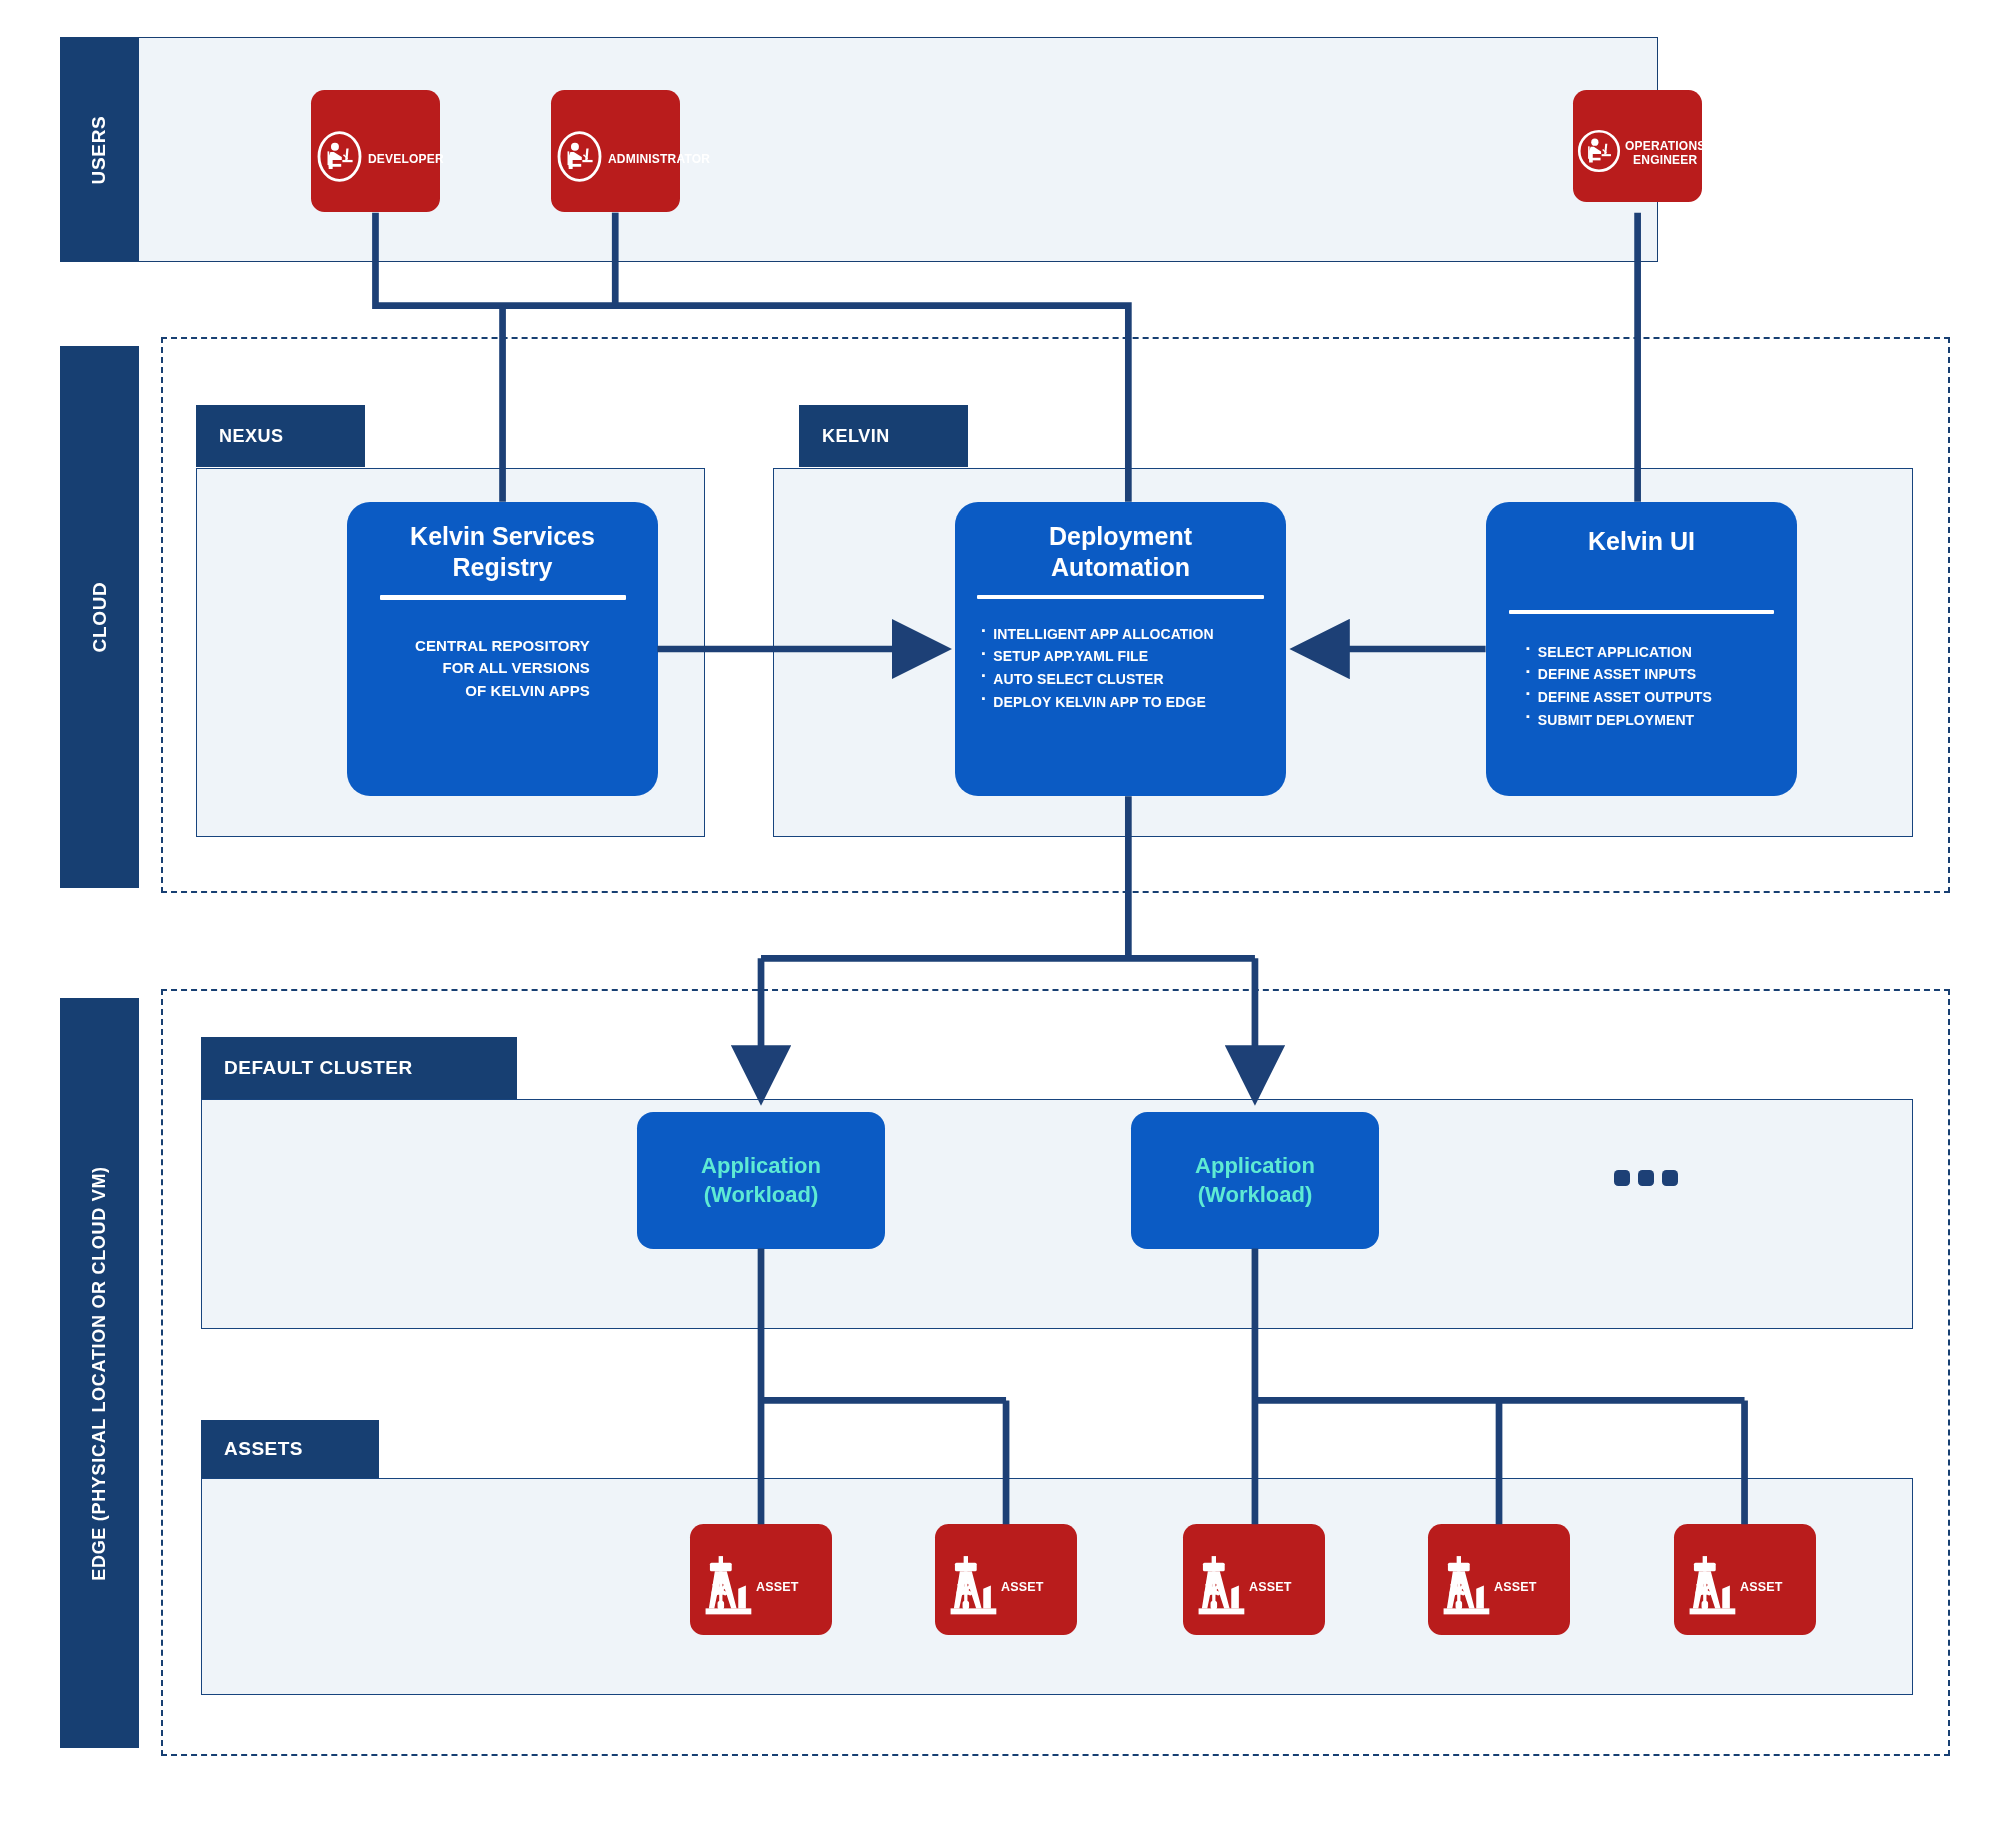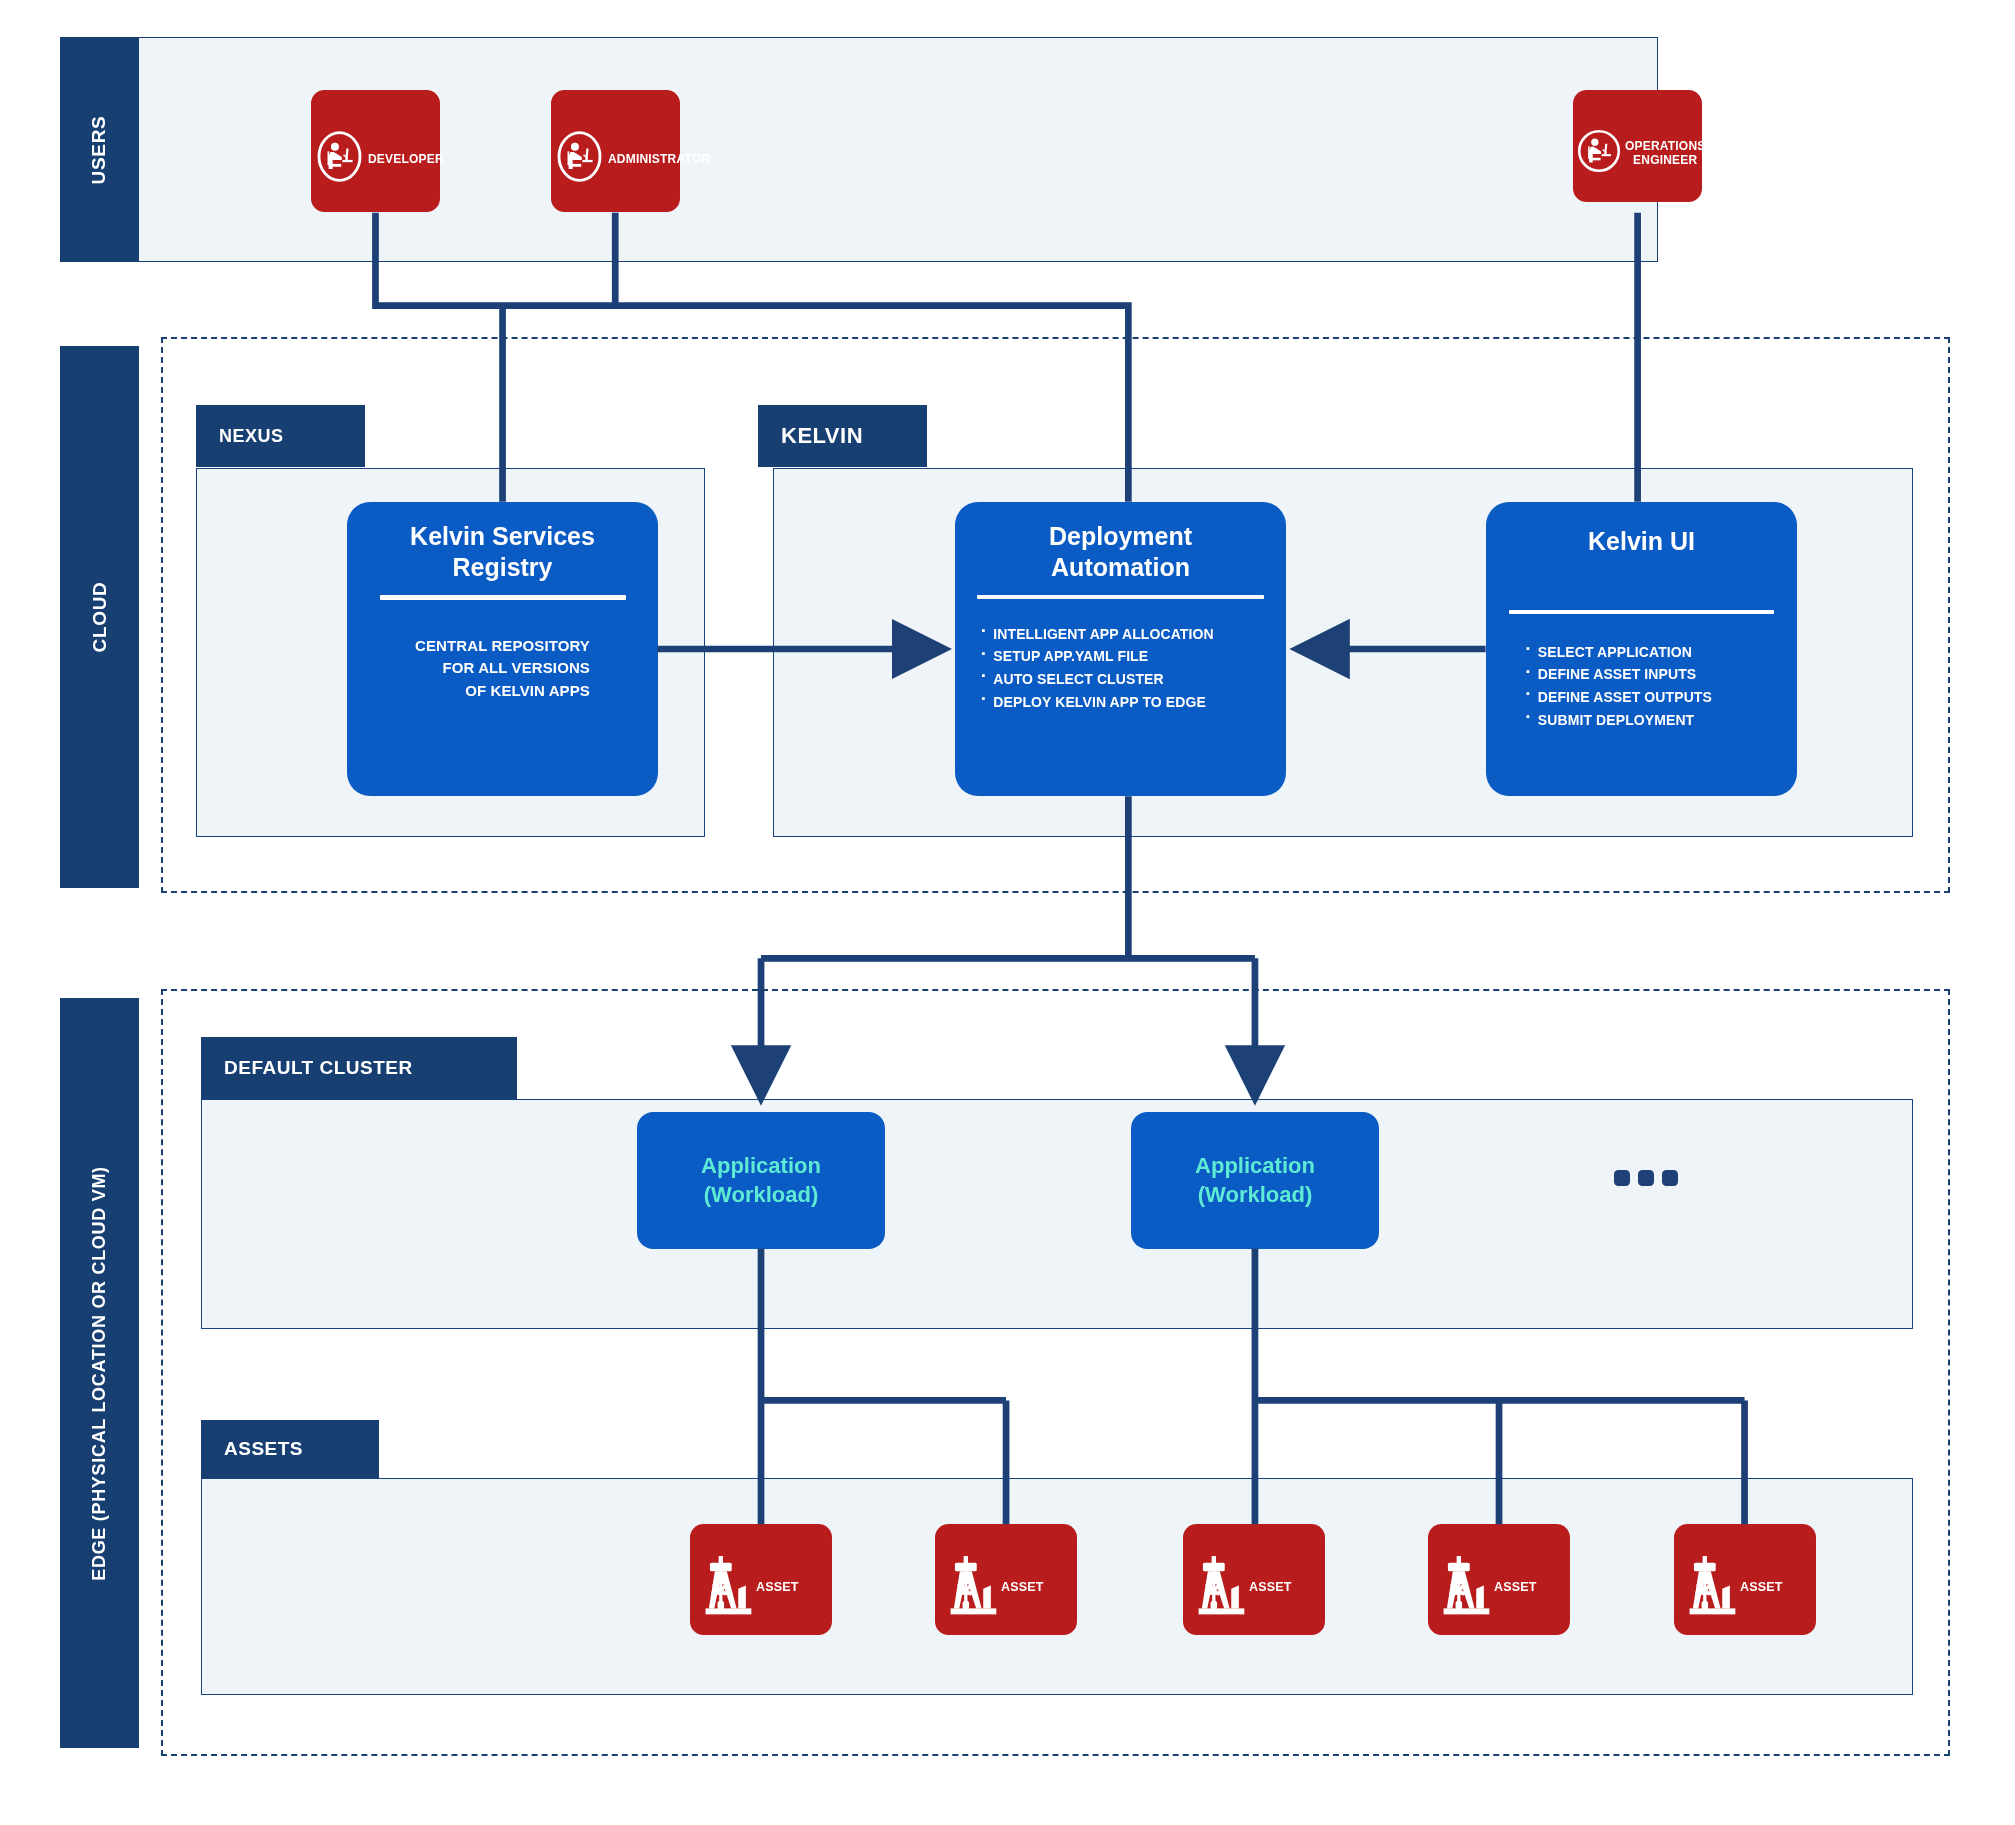--- a/index.html
+++ b/index.html
@@ -186,21 +186,21 @@
     <div class="vtext" style="font-size:19px;">CLOUD</div>
   </div>
   <div class="abs panel-dashed" style="left:161px;top:337px;width:1789px;height:556px;"></div>
 
   <div class="abs group-box" style="left:196px;top:468px;width:509px;height:369px;"></div>
   <div class="abs group-tab" style="left:196px;top:405px;width:169px;height:62px;font-size:18px;">
     <span>NEXUS</span>
   </div>
 
   <div class="abs group-box" style="left:773px;top:468px;width:1140px;height:369px;"></div>
-  <div class="abs group-tab" style="left:758px;top:405px;width:169px;height:62px;font-size:22px;">
+  <div class="abs group-tab" style="left:799px;top:405px;width:169px;height:62px;font-size:18px;">
     <span>KELVIN</span>
   </div>
 
   <div class="abs card" style="left:347px;top:502px;width:311px;height:294px;padding-top:19px;">
     <div class="card-title" style="font-size:25px;white-space:pre-line;">Kelvin Services
 Registry</div>
     <div class="rule" style="width:246px;margin-top:13.4px;"></div>
     <div class="subtext" style="font-size:15px;white-space:pre-line;margin-top:35px;">CENTRAL REPOSITORY
 FOR ALL VERSIONS
 OF KELVIN APPS</div>

